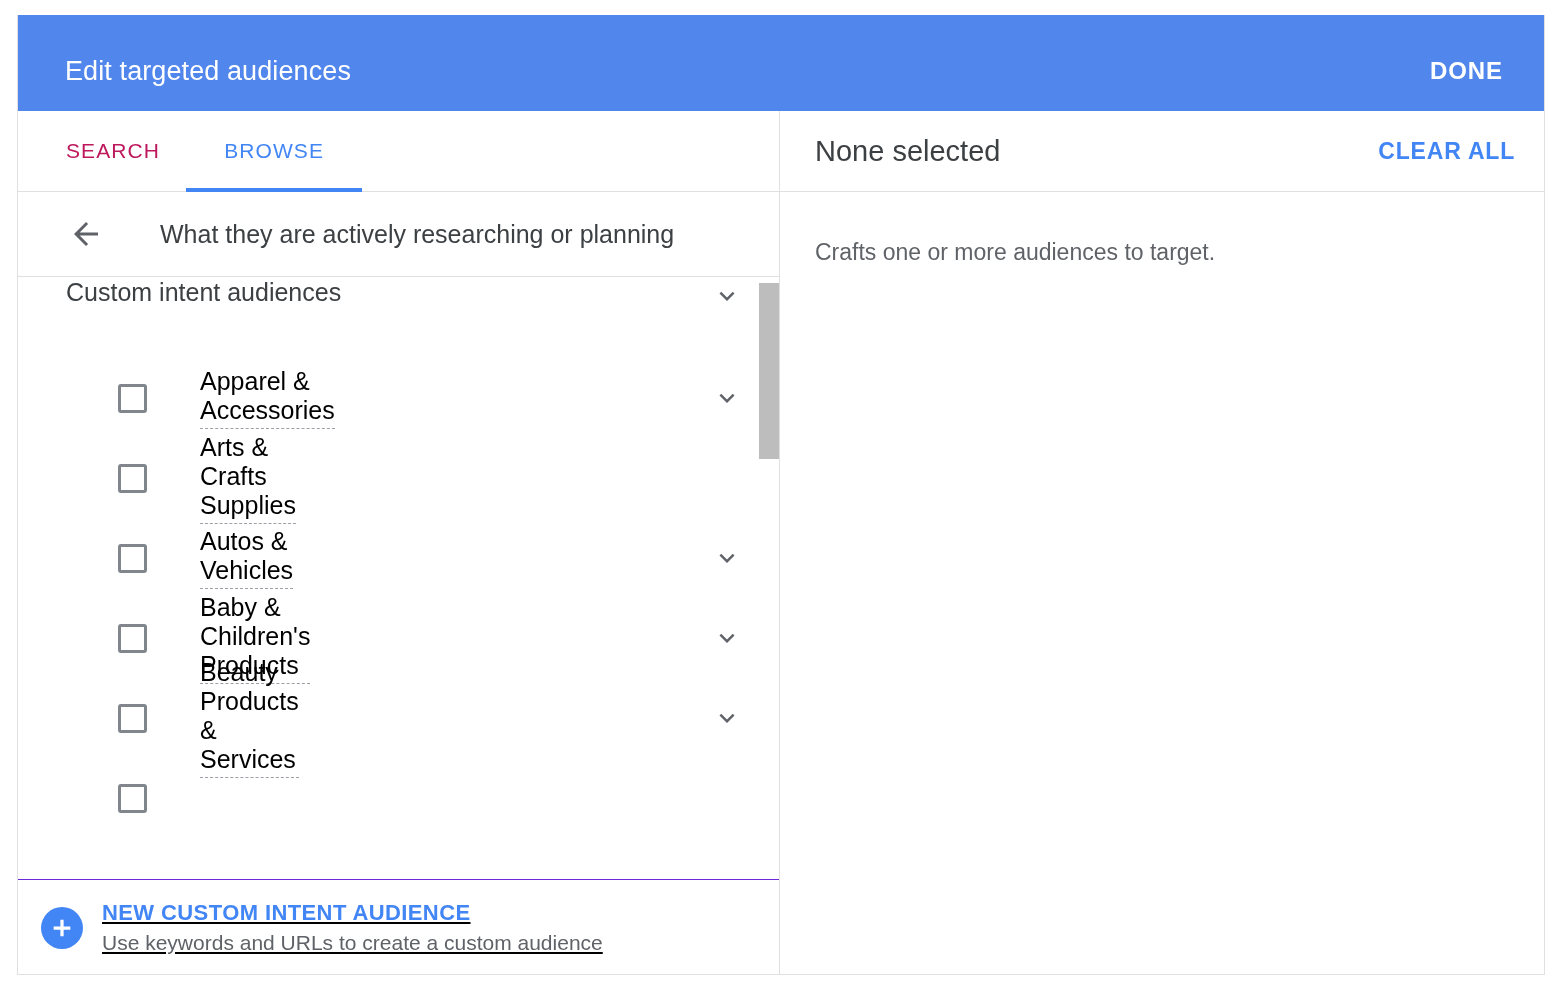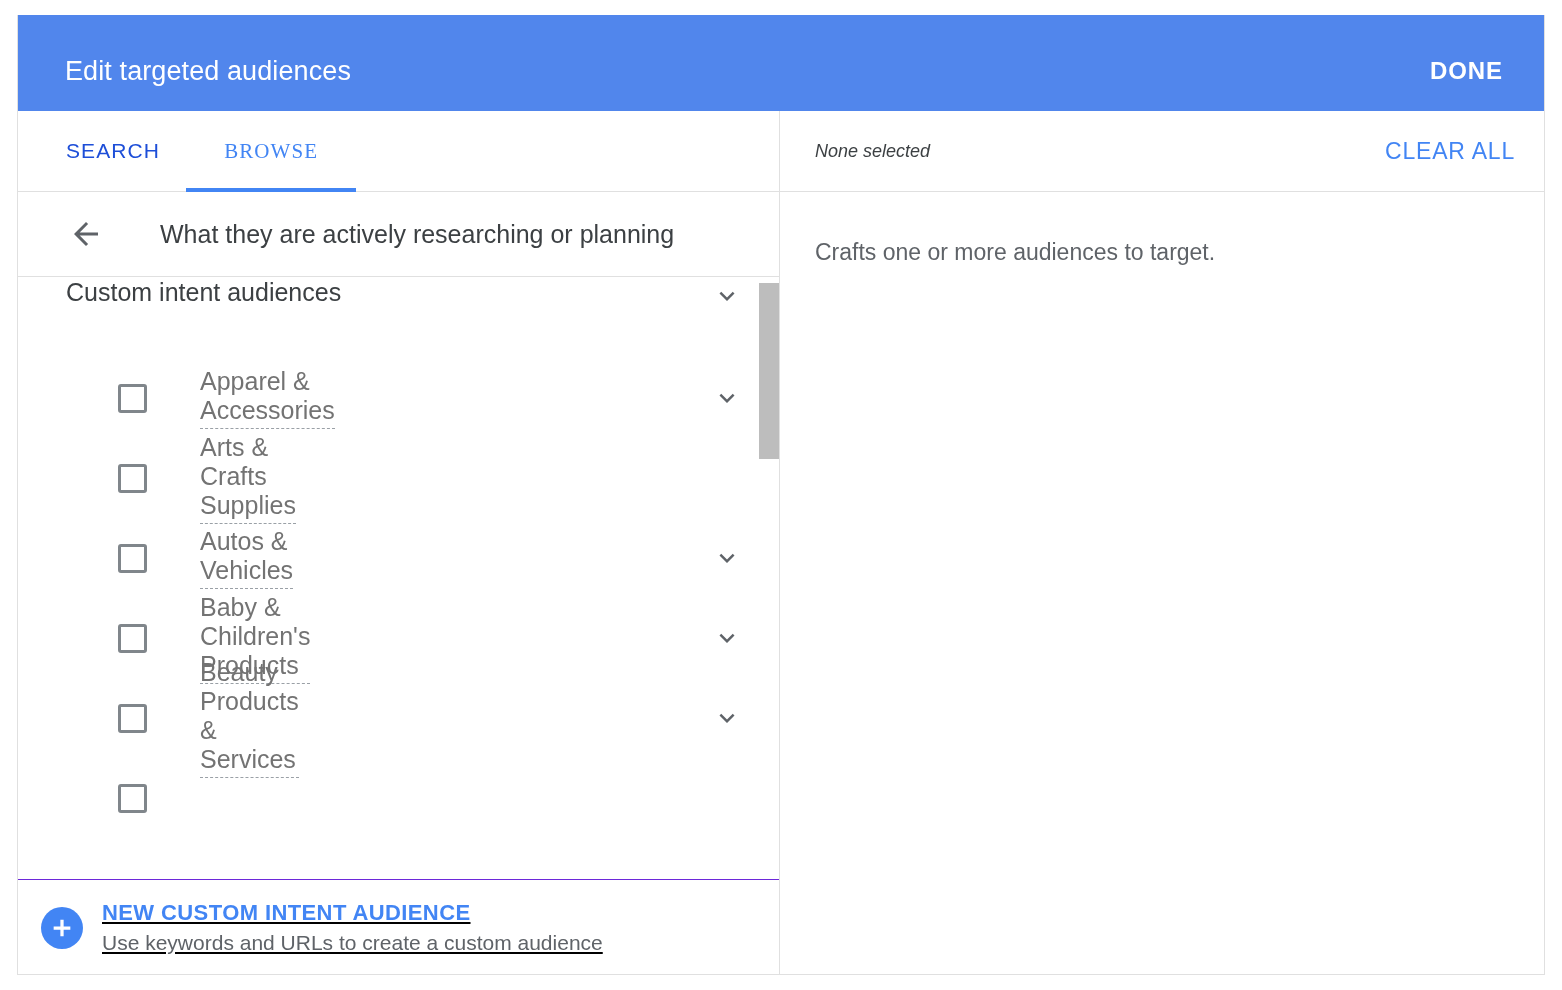--- a/index.html
+++ b/index.html
@@ -83,30 +83,30 @@
     position: relative;
     height: 81px;
     border-bottom: 1px solid #e0e0e0;
     display: flex;
     align-items: center;
     box-sizing: border-box;
   }
   .tab {
     font-size: 21px;
     letter-spacing: 1.1px;
-    color: #1d4ed8;
+    color: #be185d;
     cursor: pointer;
     height: 81px;
     display: flex;
     align-items: center;
     box-sizing: border-box;
     position: relative;
   }
   .tab.tab-search { padding: 0 26px 0 48px; }
-  .tab.tab-browse { padding: 0 38px; color: #4285F4; font-family: Liberation Serif, serif; }
+  .tab.tab-browse { padding: 0 38px; color: #4285F4; }
   .tab-indicator {
     position: absolute;
     left: 0;
     bottom: 0;
     width: 100%;
     height: 4px;
     background: #4285F4;
   }
 
   
@@ -184,21 +184,21 @@
     border: 3px solid #80868b;
     border-radius: 3px;
     box-sizing: border-box;
     flex: none;
     cursor: pointer;
     background: #ffffff;
   }
   .cb-label {
     margin-left: 53px;
     font-size: 25px;
-    color: #737373;
+    color: #000000;
     flex: 1;
     cursor: pointer;
     border-bottom: 1px dashed #9aa0a6;
     align-self: center;
     padding-bottom: 3px;
     display: inline-block;
     flex-grow: 0;
   }
   .cb-spacer { flex: 1; }
 
@@ -265,28 +265,27 @@
   .sel-header {
     height: 81px;
     border-bottom: 1px solid #e0e0e0;
     display: flex;
     align-items: center;
     justify-content: space-between;
     box-sizing: border-box;
     padding: 0 21px 0 35px;
   }
   .sel-count {
-    font-size: 18px;
+    font-size: 29px;
     color: #3c4043;
-    font-style: italic;
   }
   .clear-all {
     color: #4285F4;
     font-size: 23px;
-    font-weight: normal;
+    font-weight: bold;
     letter-spacing: 0.8px;
     cursor: pointer;
     padding: 6px 10px;
   }
   .sel-empty {
     padding: 47px 0 0 35px;
     font-size: 23px;
     color: #5f6368;
   }
 </style>

